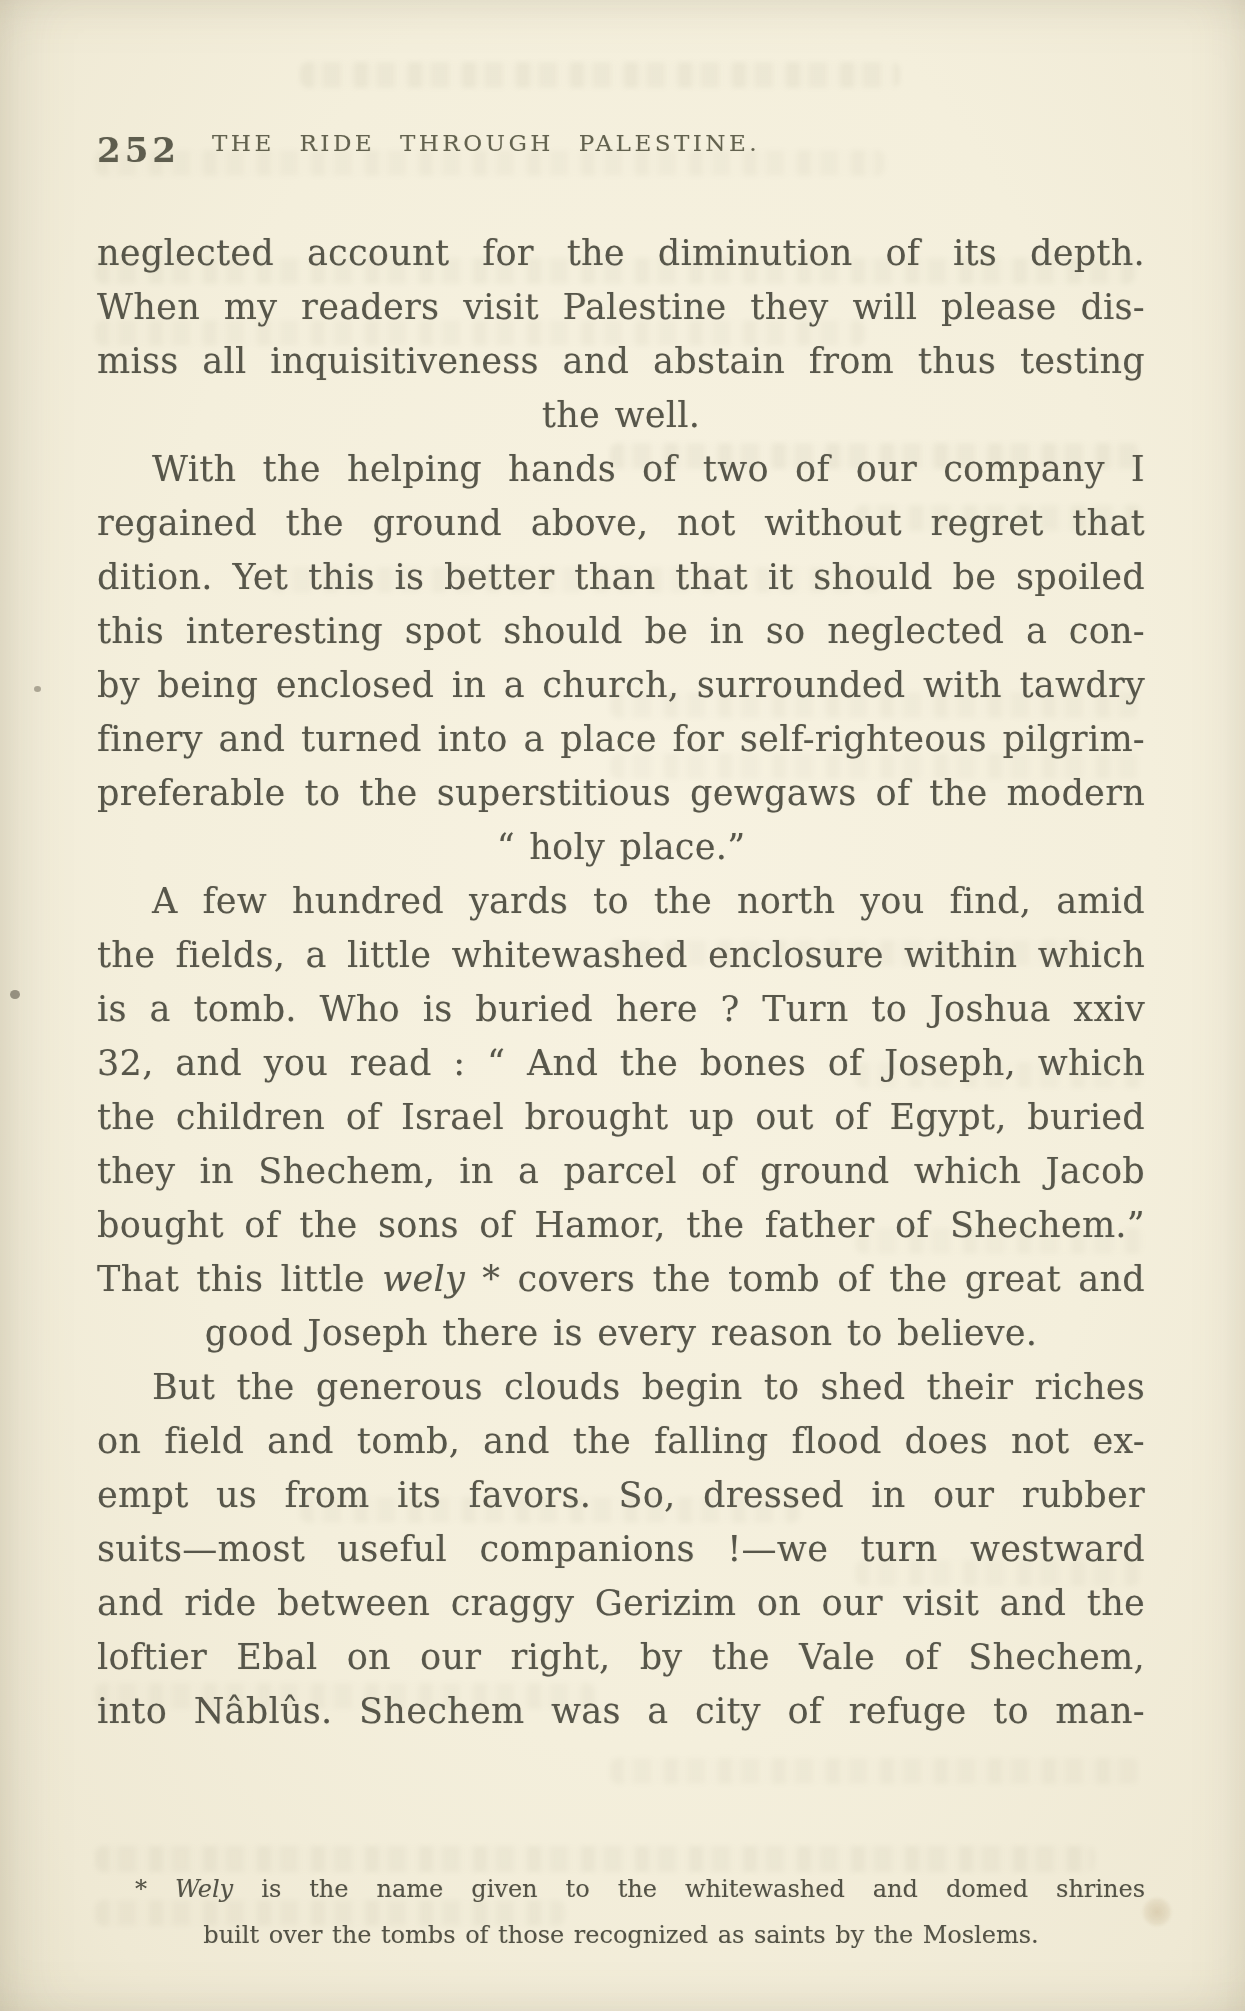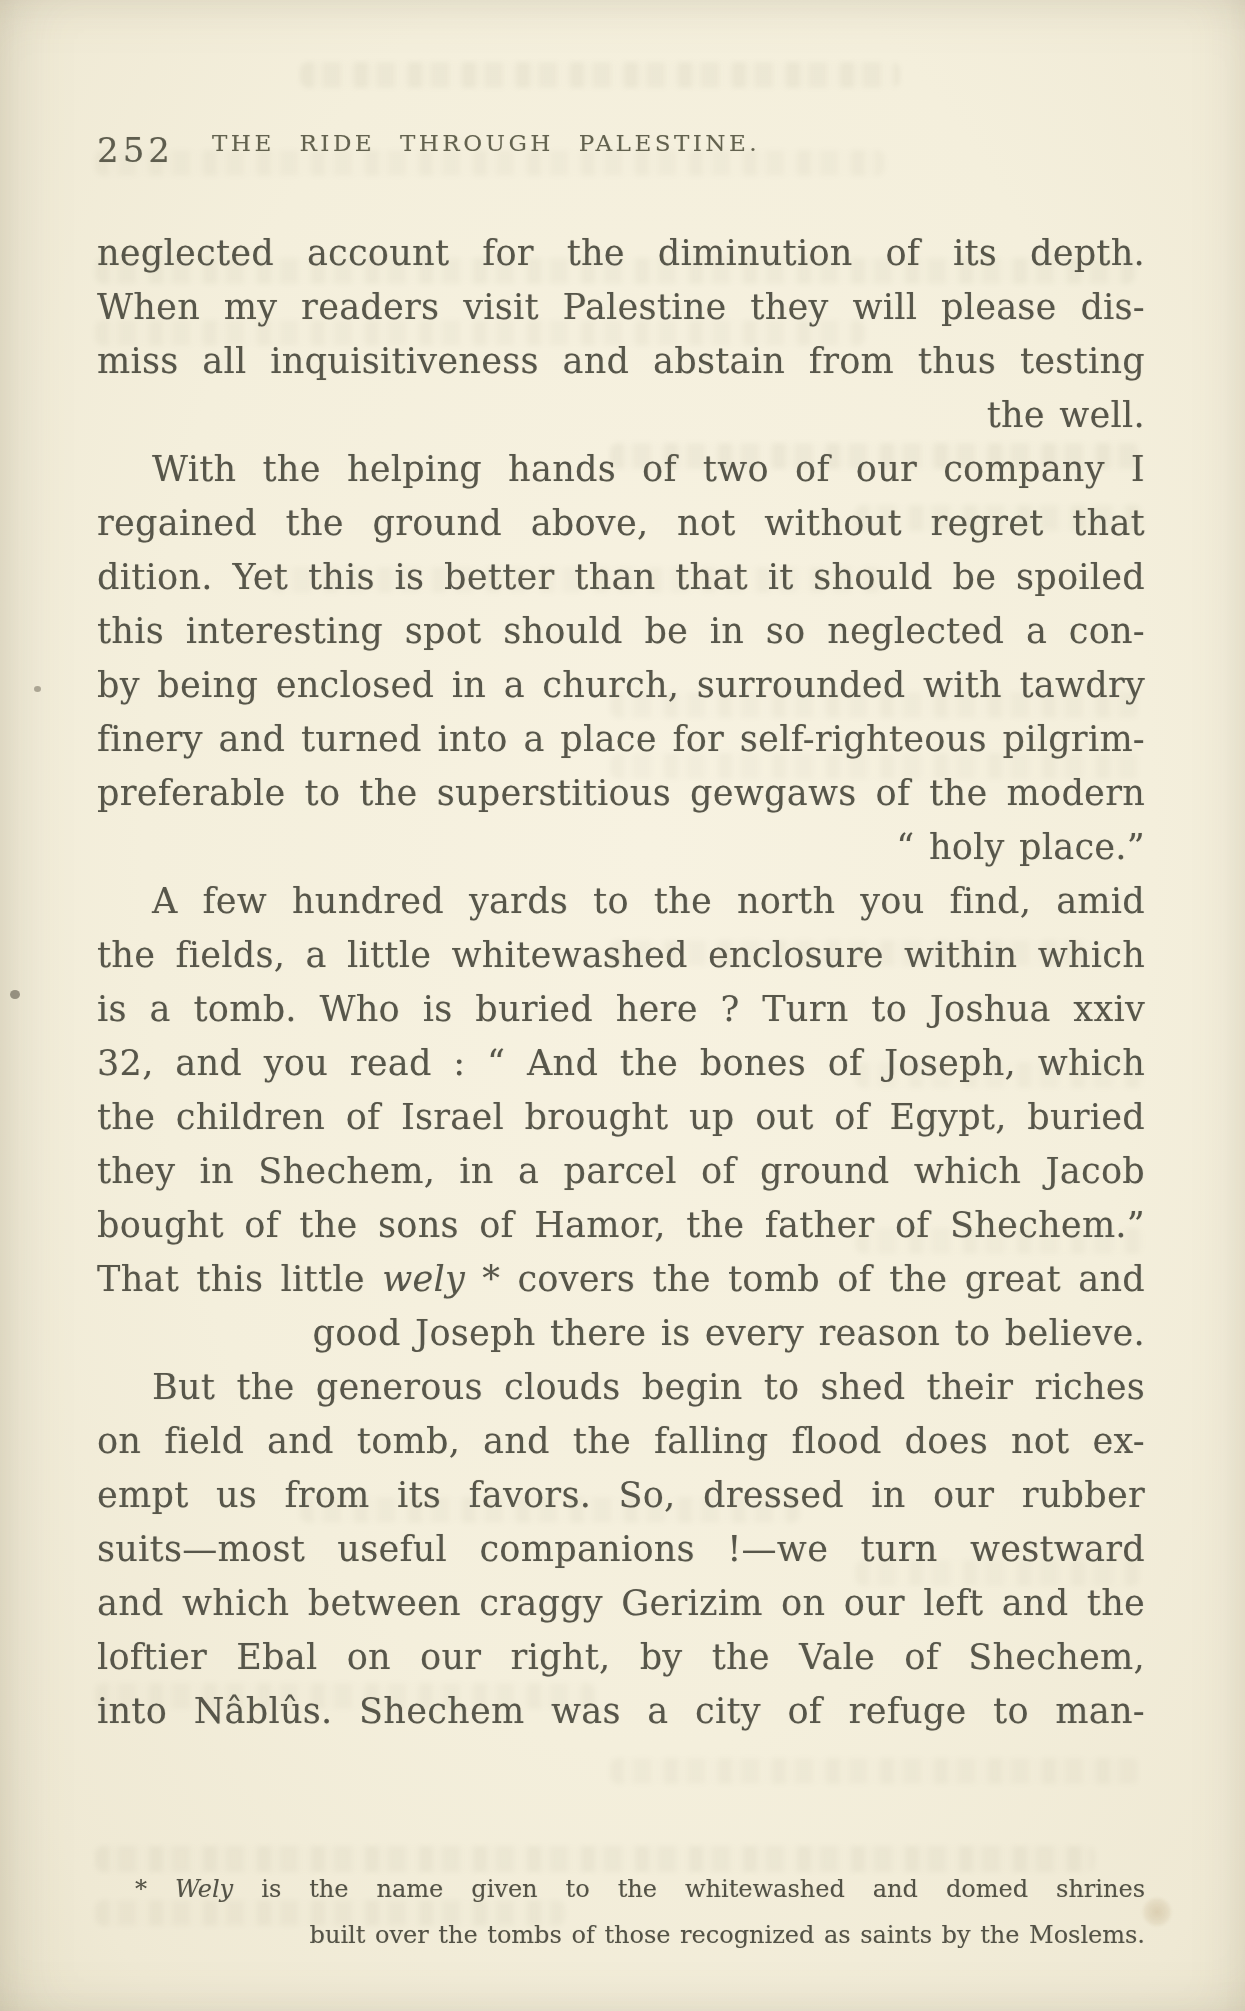--- a/index.html
+++ b/index.html
@@ -30,33 +30,34 @@
   .stain{
     position:absolute;width:30px;height:30px;border-radius:50%;
     background:radial-gradient(circle, rgba(166,136,86,.28) 0%, rgba(166,136,86,.12) 55%, rgba(166,136,86,0) 75%);
     filter:blur(1px);pointer-events:none;
   }
   .runhead{position:absolute;top:130px;left:0;width:100%;height:46px;}
   .folio{
     position:absolute;left:97px;top:0;
     font-size:34px;letter-spacing:4px;color:#5e5d4e;
     text-shadow:.3px .3px .7px rgba(94,93,78,.35);
+    font-weight:bold;
   }
   .runtitle{
     position:absolute;left:212px;top:0;
     font-size:23px;letter-spacing:3.5px;word-spacing:14px;
     color:#63624f;text-shadow:.3px .3px .7px rgba(99,98,79,.3);
   }
   .bodytext{
     position:absolute;left:97px;top:226px;width:1048px;
     font-size:35px;line-height:54px;
     text-shadow:.3px .3px .8px rgba(87,86,74,.32);
     word-spacing:3px;letter-spacing:.3px;
   }
-  .line{height:54px;text-align:right;white-space:normal;}
+  .line{height:54px;text-align:center;white-space:normal;}
   .line.just{text-align:justify;text-align-last:justify;-moz-text-align-last:justify;}
   .line.indent{text-indent:55px;}
   .it{font-style:italic;}
   .footnote{
     position:absolute;left:97px;top:1866px;width:1048px;
     font-size:24px;line-height:46px;color:#535246;
     text-shadow:.3px .3px .7px rgba(83,82,70,.3);
     word-spacing:2px;
   }
   .footnote .line{height:46px;}
@@ -114,21 +115,21 @@
       <div class="line just"><span>32, and you read : “ And the bones of Joseph, which</span></div>
       <div class="line just"><span>the children of Israel brought up out of Egypt, buried</span></div>
       <div class="line just"><span>they in Shechem, in a parcel of ground which Jacob</span></div>
       <div class="line just"><span>bought of the sons of Hamor, the father of Shechem.”</span></div>
       <div class="line just"><span>That this little </span><span class="it">wely</span><span> * covers the tomb of the great and</span></div>
       <div class="line"><span>good Joseph there is every reason to believe.</span></div>
       <div class="line indent just"><span>But the generous clouds begin to shed their riches</span></div>
       <div class="line just"><span>on field and tomb, and the falling flood does not ex-</span></div>
       <div class="line just"><span>empt us from its favors.  So, dressed in our rubber</span></div>
       <div class="line just"><span>suits—most useful companions !—we turn westward</span></div>
-      <div class="line just"><span>and which between craggy Gerizim on our left and the</span></div>
+      <div class="line just"><span>and ride between craggy Gerizim on our visit and the</span></div>
       <div class="line just"><span>loftier Ebal on our right, by the Vale of Shechem,</span></div>
       <div class="line just"><span>into Nâblûs.  Shechem was a city of refuge to man-</span></div>
     </div>
 
   <div class="footnote" id="footnote-lines">
       <div class="line indent just"><span>* </span><span class="it">Wely</span><span> is the name given to the whitewashed and domed shrines</span></div>
       <div class="line"><span>built over the tombs of those recognized as saints by the Moslems.</span></div>
     </div>
 
 </div>

